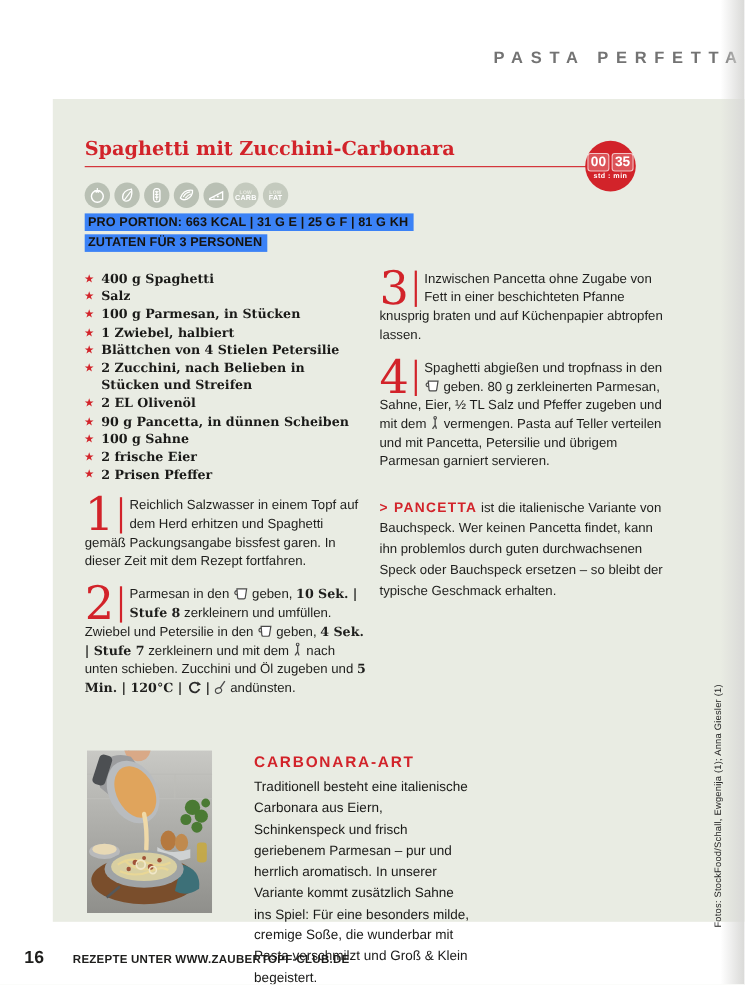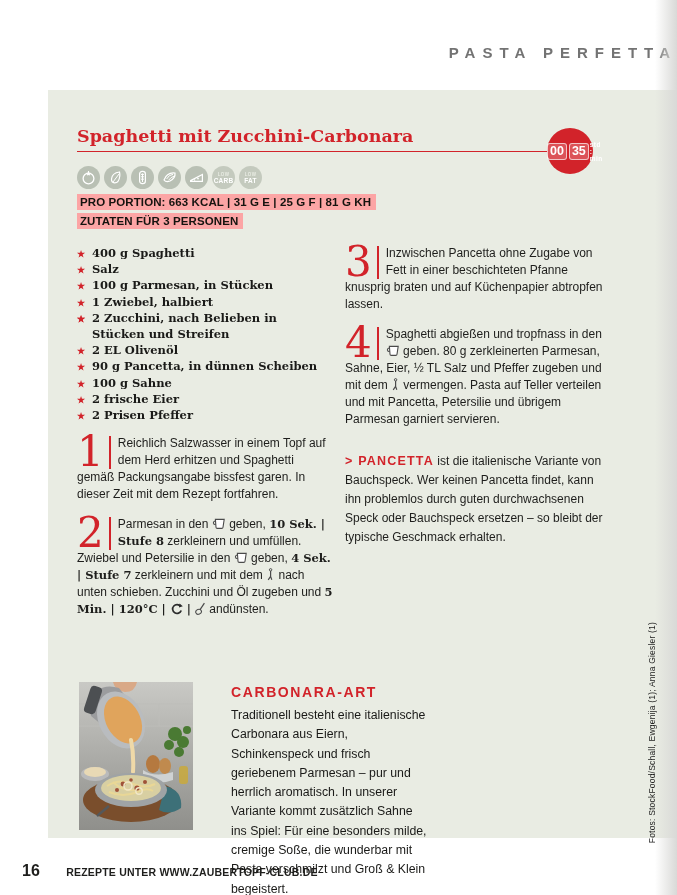--- a/index.html
+++ b/index.html
@@ -24,42 +24,42 @@
     font-size:8.5px;color:#222;letter-spacing:.2px;
   }
   
   .panel{position:absolute;left:48px;top:90px;width:652px;height:748px;background:#e9ece3;}
   .title{
     position:absolute;left:29px;top:36px;width:470px;
     font-family:"DejaVu Serif",serif;font-weight:bold;font-size:17.5px;color:#d2232a;
   }
   .title-rule{position:absolute;left:29px;top:61px;width:477px;height:0;border-top:1.6px solid #d2232a;}
   .time-badge{
-    position:absolute;left:499px;top:38px;width:46px;height:46px;border-radius:50%;
-    background:#d2232a;display:flex;align-items:center;gap:1px;
+    position:absolute;left:484px;top:38px;width:46px;height:46px;border-radius:50%;
+    background:#d2232a;display:flex;flex-direction:column;align-items:center;justify-content:center;gap:1px;
   }
   .time-badge .digits{display:flex;gap:2px;}
   .time-badge .digit-box{
     background:rgba(255,255,255,.22);border:1px solid rgba(255,255,255,.65);border-radius:3px;
     color:#fff;font-weight:bold;font-size:12.5px;line-height:15px;padding:0 2px;
   }
   .time-badge .unit{color:#fff;font-size:6.5px;font-weight:bold;letter-spacing:.4px;}
   
   .cat-icons{position:absolute;left:29px;top:76px;display:flex;gap:4px;}
   .cat-icon{
     width:23px;height:23px;border-radius:50%;background:#b9c0b4;
     display:flex;align-items:center;justify-content:center;flex-direction:column;overflow:hidden;
   }
   .cat-icon.badge{background:#c4cabe;}
   .cat-icon .lab1{font-size:4.5px;color:#e9ece3;font-weight:bold;line-height:5px;letter-spacing:.3px;}
   .cat-icon .lab2{font-size:6.5px;color:#fff;font-weight:bold;line-height:7px;letter-spacing:.2px;}
   
   .nutrition-wrap{position:absolute;left:29px;top:104px;}
   .hl{
-    display:table;background:#fca5a5;color:#15130f;font-weight:bold;font-size:11.5px;
+    display:table;background:#3b82f6;color:#15130f;font-weight:bold;font-size:11.5px;
     letter-spacing:.1px;padding:2px 5px 2px 3px;margin-bottom:3px;white-space:nowrap;
   }
   
   .col-left{position:absolute;left:29px;top:155px;width:256px;}
   .col-right{position:absolute;left:297px;top:155px;width:258px;}
   
   .ingredients{list-style:none;margin:0 0 12px 0;padding:0;
     font-family:"DejaVu Serif",serif;font-weight:bold;font-size:11.5px;line-height:16.2px;color:#1a1a18;}
   .ingredients li{position:relative;padding-left:15px;}
   .ingredients .star{position:absolute;left:0;top:1px;color:#d2232a;font-size:9px;}
@@ -149,21 +149,21 @@
       <div class="hl">PRO PORTION: 663 KCAL | 31 G E | 25 G F | 81 G KH</div>
       <div class="hl">ZUTATEN FÜR 3 PERSONEN</div>
     </div>
 
     <div class="col-left">
       <ul class="ingredients">
           <li><span class="star">★</span><span>400 g Spaghetti</span></li>
           <li><span class="star">★</span><span>Salz</span></li>
           <li><span class="star">★</span><span>100 g Parmesan, in Stücken</span></li>
           <li><span class="star">★</span><span>1 Zwiebel, halbiert</span></li>
-          <li><span class="star">★</span></li>
+          <li><span class="star">★</span><span>Blättchen von 4 Stielen Petersilie</span></li>
           <li><span class="star">★</span><span>2 Zucchini, nach Belieben in Stücken und Streifen</span></li>
           <li><span class="star">★</span><span>2 EL Olivenöl</span></li>
           <li><span class="star">★</span><span>90 g Pancetta, in dünnen Scheiben</span></li>
           <li><span class="star">★</span><span>100 g Sahne</span></li>
           <li><span class="star">★</span><span>2 frische Eier</span></li>
           <li><span class="star">★</span><span>2 Prisen Pfeffer</span></li>
         </ul>
       <div class="steps-left">
           <p class="step"><span class="step-num">1</span><span>Reichlich Salzwasser in einem Topf auf dem Herd erhitzen und Spaghetti gemäß Packungsangabe bissfest garen. In dieser Zeit mit dem Rezept fortfahren.</span></p>
           <p class="step"><span class="step-num">2</span><span>Parmesan in den </span><span class="inline-icon"><svg width="14" height="12" viewBox="0 0 14 12">

